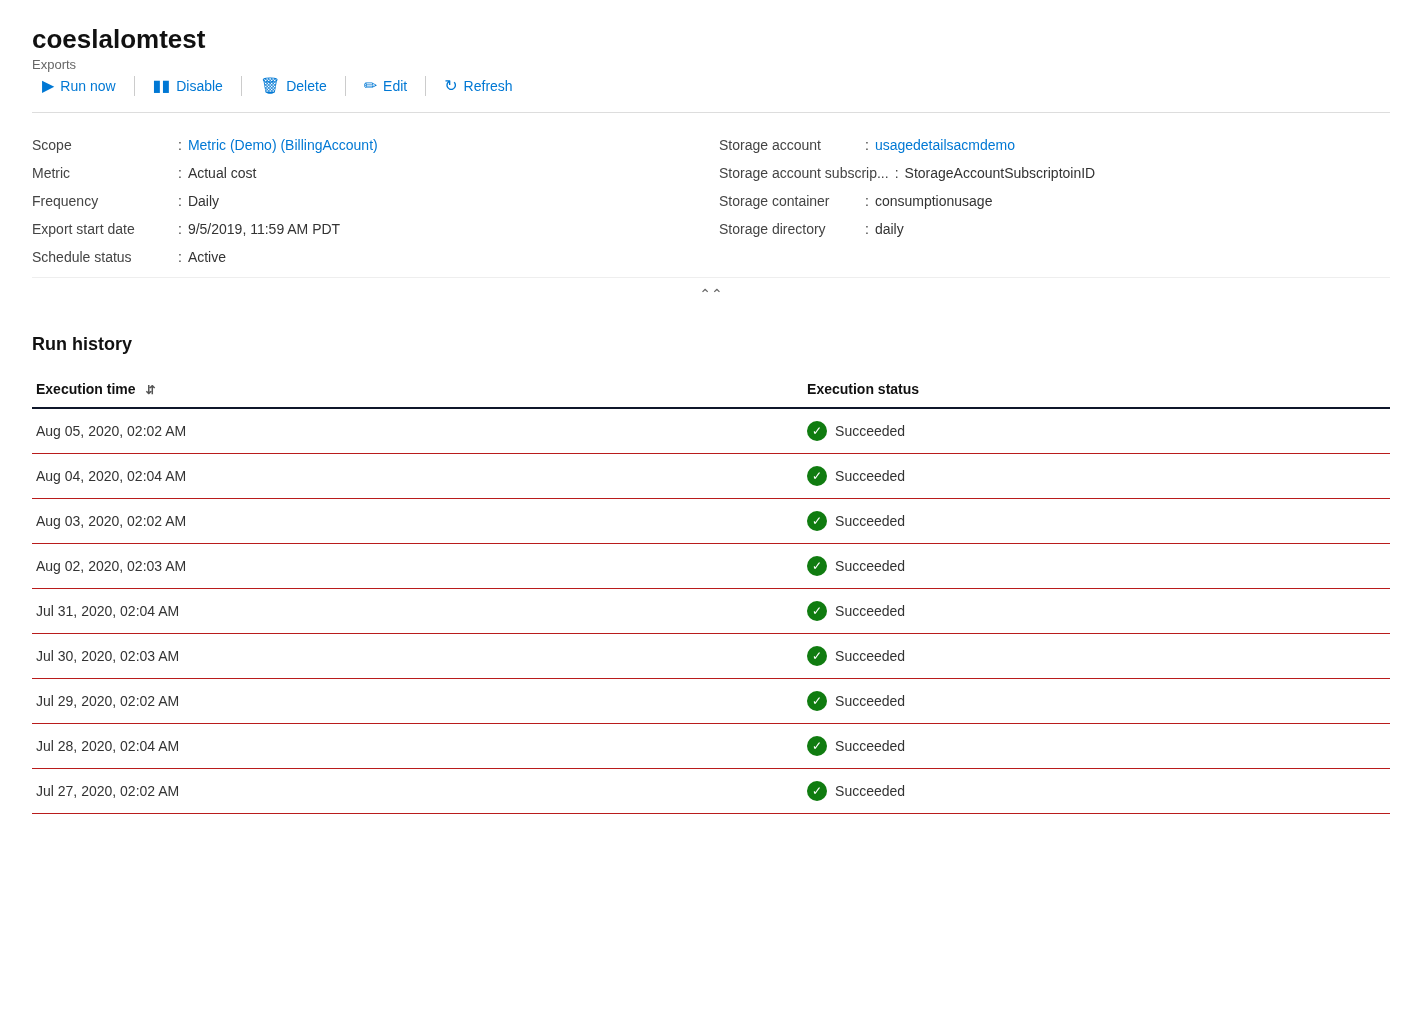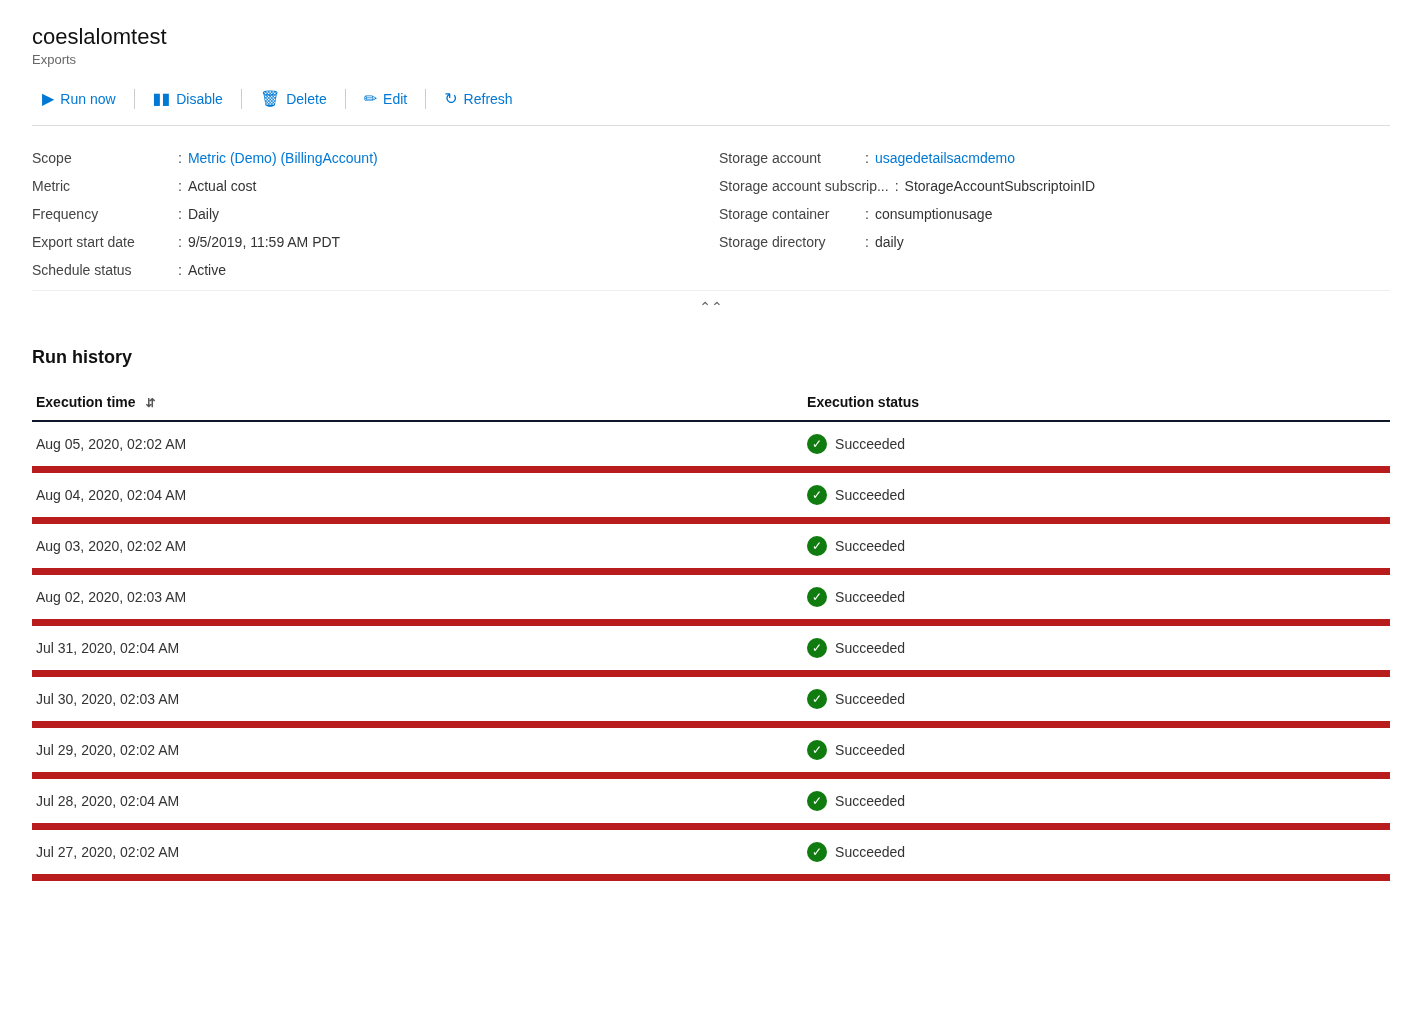--- a/index.html
+++ b/index.html
@@ -4,29 +4,28 @@
   <style>
     * { box-sizing: border-box; margin: 0; padding: 0; }
     body {
       font-family: 'Segoe UI', Arial, sans-serif;
       font-size: 14px;
       color: #333;
       background: #fff;
       padding: 24px 32px;
     }
     .page-title {
-      font-size: 22px;
-      font-weight: 400;
+      font-size: 26px;
+      font-weight: 700;
       color: #111;
       margin-bottom: 2px;
     }
     .page-subtitle {
       font-size: 13px;
       color: #666;
-      margin-bottom: 18px;
     }
     .toolbar {
       display: flex;
       align-items: center;
       gap: 4px;
       padding-bottom: 12px;
       border-bottom: 1px solid #ddd;
       margin-bottom: 20px;
     }
     .toolbar-btn {
@@ -118,21 +117,21 @@
     }
     .sort-icon {
       display: inline-flex;
       align-items: center;
       margin-left: 6px;
       color: #555;
       font-size: 12px;
     }
     .run-history-table td {
       padding: 12px 16px 12px 0;
-      border-bottom: 7px solid #b91c1c;
+      border-bottom: 1px solid #b91c1c;
       font-size: 14px;
       color: #333;
     }
     .run-history-table td:first-child {
       padding-left: 4px;
     }
     .status-cell {
       display: flex;
       align-items: center;
       gap: 8px;

